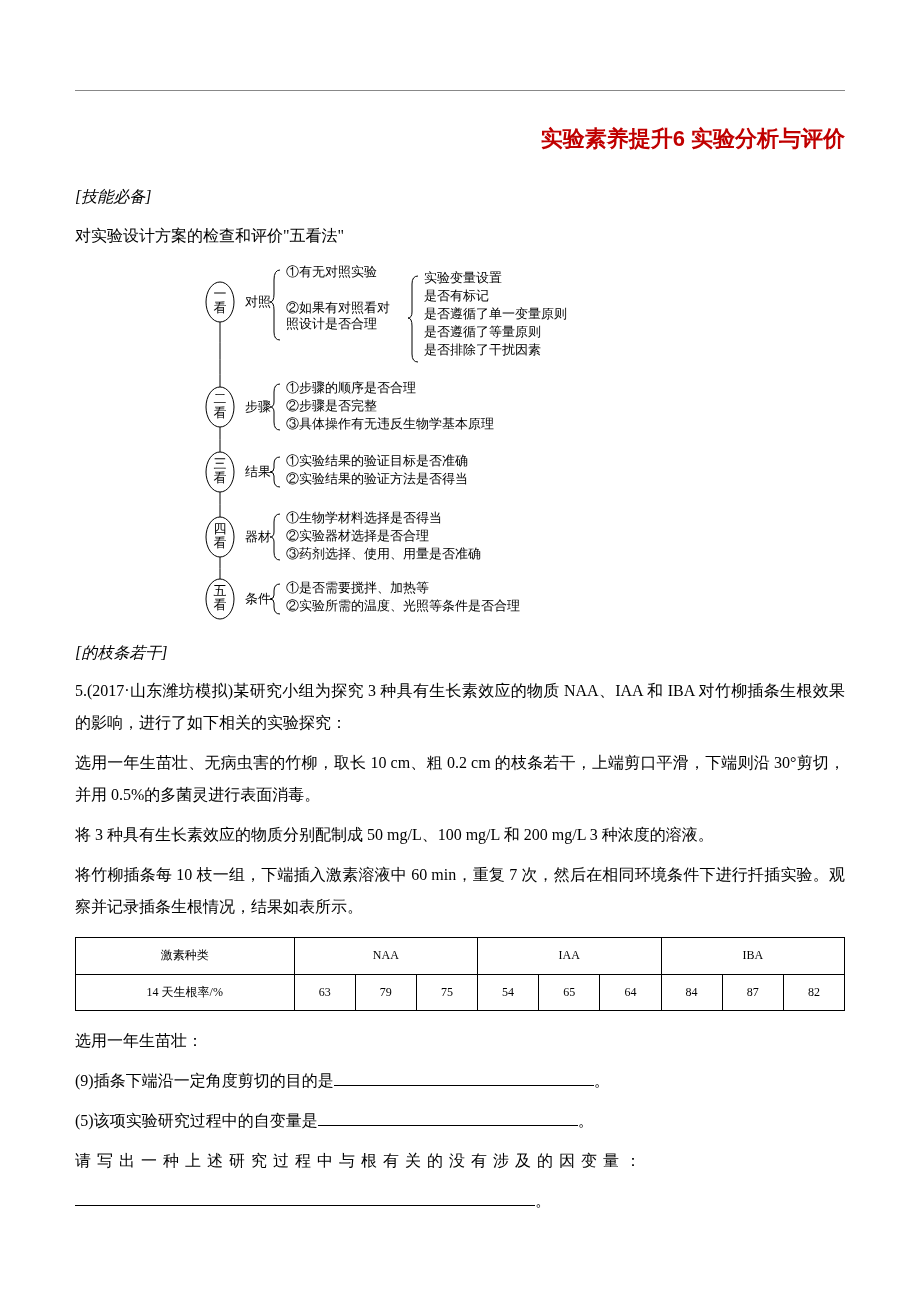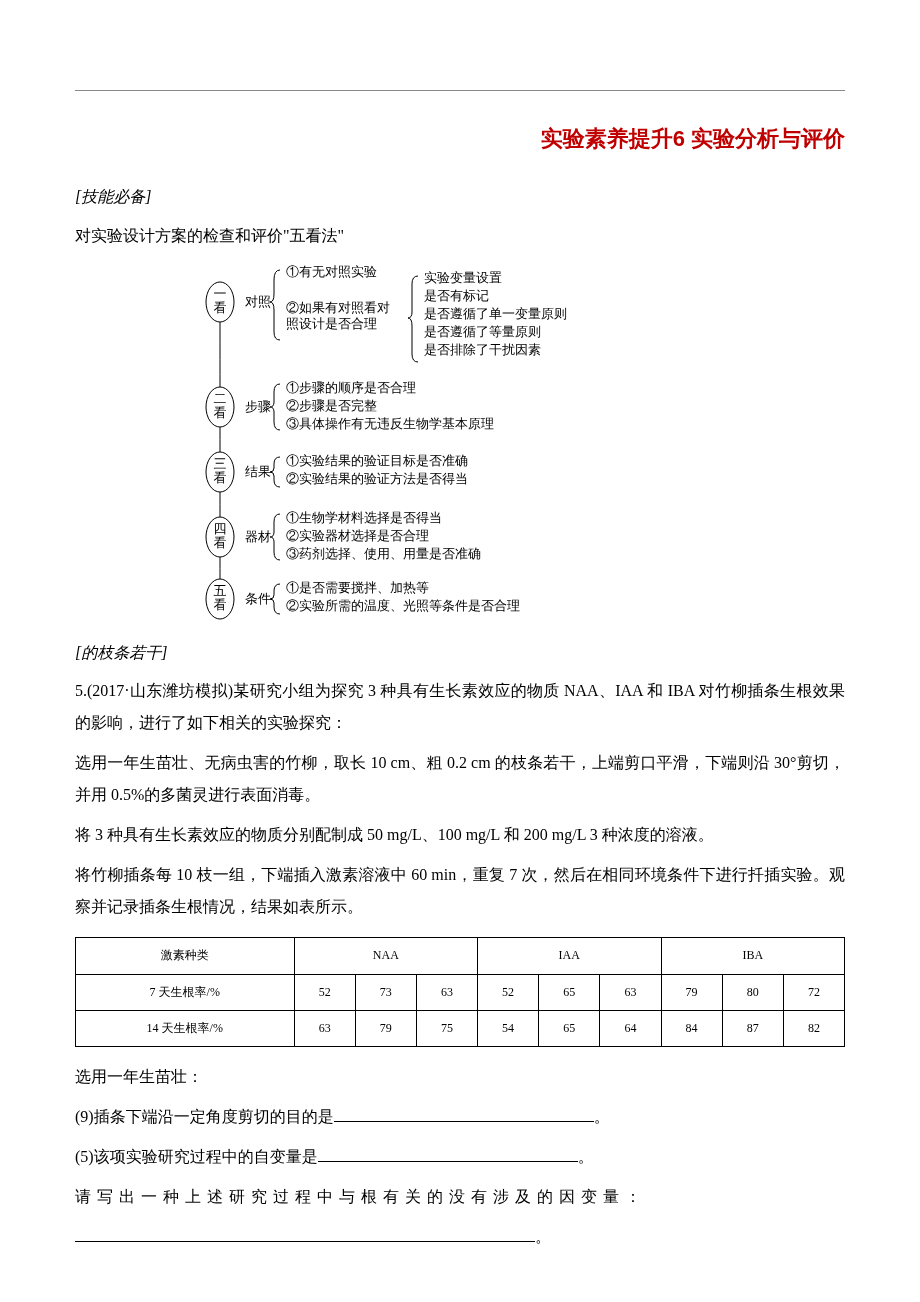--- a/index.html
+++ b/index.html
@@ -166,32 +166,20 @@
 <div class="para">将 3 种具有生长素效应的物质分别配制成 50 mg/L、100 mg/L 和 200 mg/L 3 种浓度的溶液。</div>
 <div class="para">将竹柳插条每 10 枝一组，下端插入激素溶液中 60 min，重复 7 次，然后在相同环境条件下进行扦插实验。观察并记录插条生根情况，结果如表所示。</div>
 
 <table class="data">
   <tbody>
       <tr>
     <th>激素种类</th>
     <th colspan="3">NAA</th>
     <th colspan="3">IAA</th>
     <th colspan="3">IBA</th>
-  </tr>
-  <tr>
-    <td>7 天生根率/%</td>
-    <td>52</td>
-    <td>73</td>
-    <td>63</td>
-    <td>52</td>
-    <td>65</td>
-    <td>63</td>
-    <td>79</td>
-    <td>80</td>
-    <td>72</td>
   </tr>
   <tr>
     <td>14 天生根率/%</td>
     <td>63</td>
     <td>79</td>
     <td>75</td>
     <td>54</td>
     <td>65</td>
     <td>64</td>
     <td>84</td>

